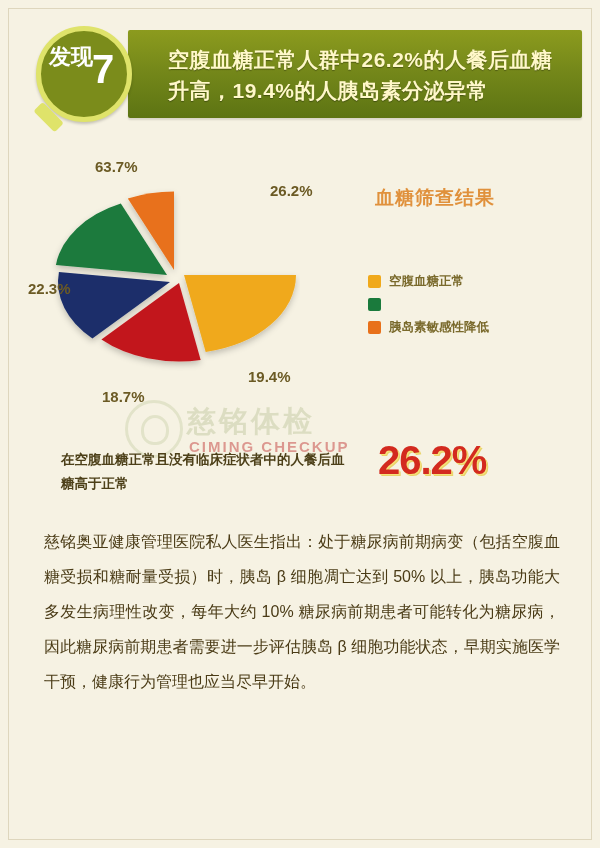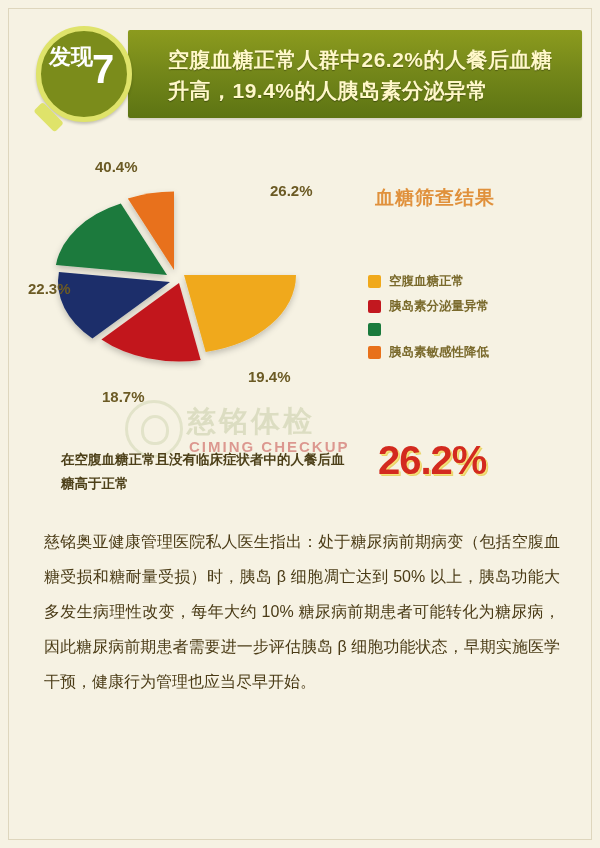--- a/index.html
+++ b/index.html
@@ -307,32 +307,28 @@
             <path d="M0,0 L-46.2,-102.0 A112,112 0 0,1 0,-112 Z" fill="#e8711a"></path>
           </g>
         </g>
       </svg>
     </div>
 
     <div class="pct a">26.2%</div>
     <div class="pct b">19.4%</div>
     <div class="pct c">18.7%</div>
     <div class="pct d">22.3%</div>
-    <div class="pct e">40.4%</div>
+    <div class="pct e">63.7%</div>
 
     <div class="chart-title">血糖筛查结果</div>
 
     <div class="legend">
       <div class="legend-row">
         <span class="legend-sw" style="background:#f0a91b"></span>
         <span class="legend-lb">空腹血糖正常</span>
-      </div>
-      <div class="legend-row">
-        <span class="legend-sw" style="background:#c2181f"></span>
-        <span class="legend-lb">胰岛素分泌量异常</span>
       </div>
       <div class="legend-row">
         <span class="legend-sw" style="background:#1a7a3c"></span>
       </div>
       <div class="legend-row">
         <span class="legend-sw" style="background:#e8711a"></span>
         <span class="legend-lb">胰岛素敏感性降低</span>
       </div>
     </div>
 

